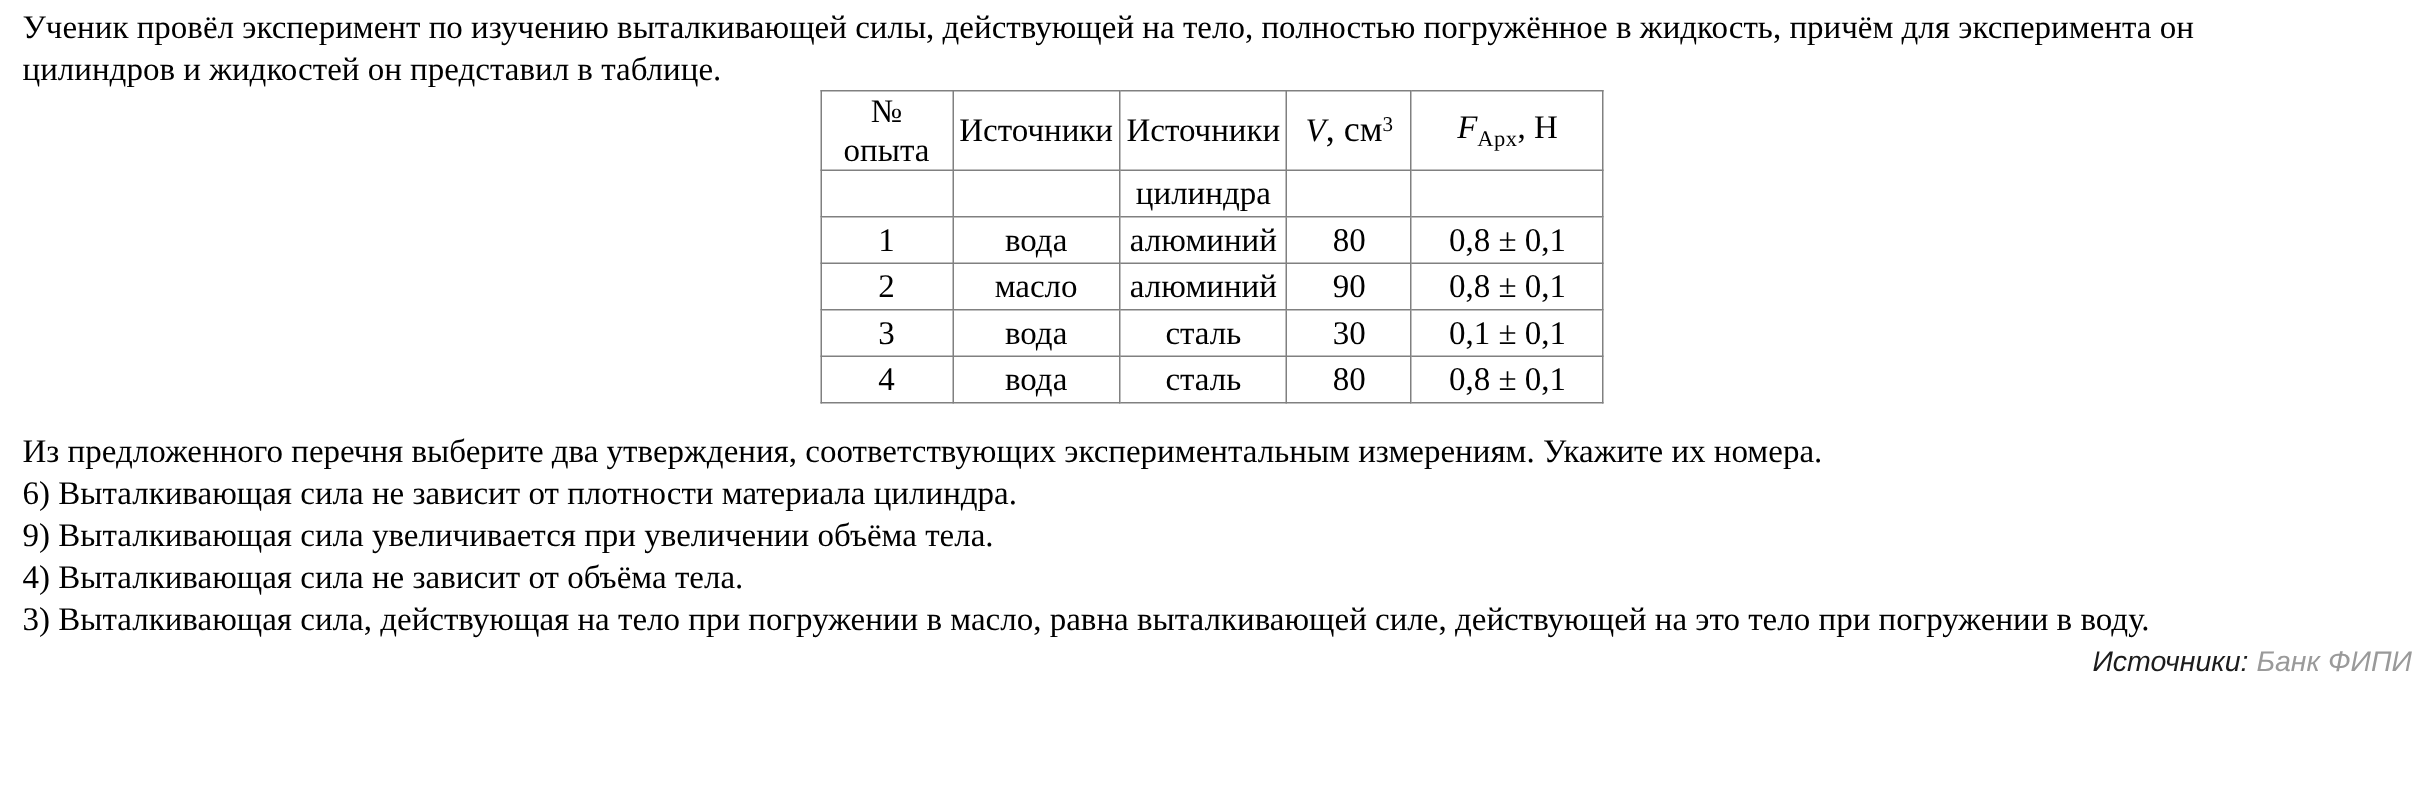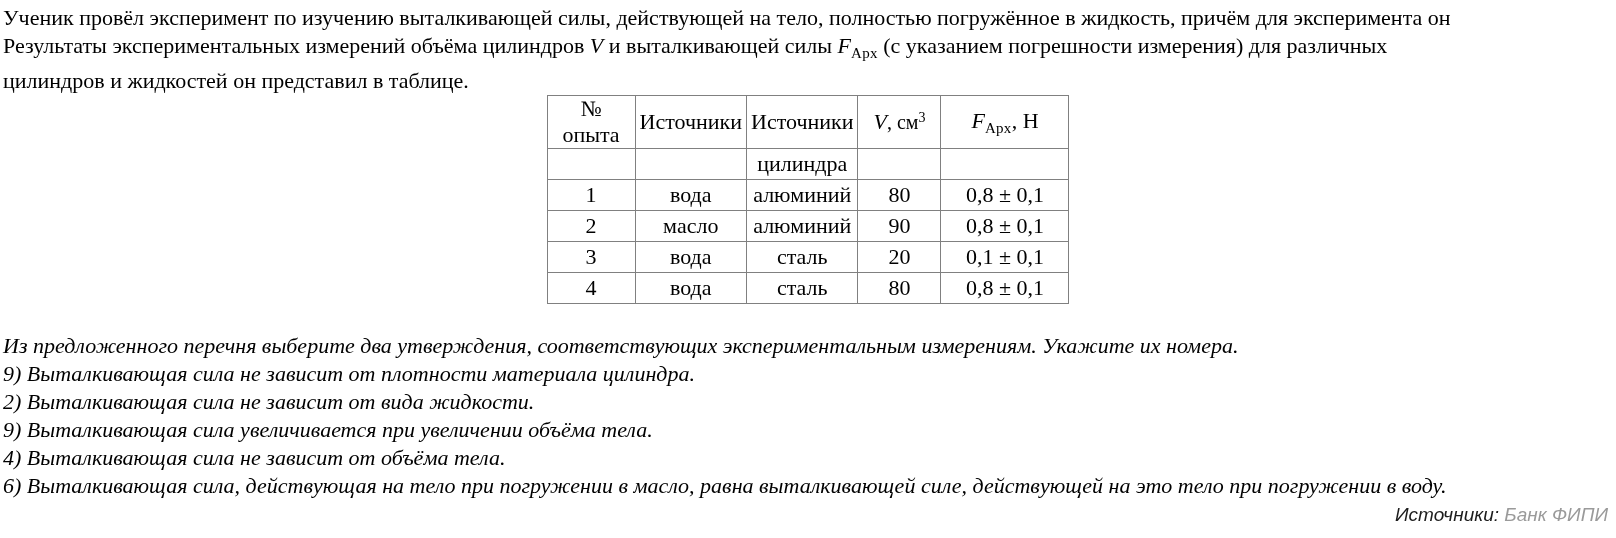--- a/index.html
+++ b/index.html
@@ -10,40 +10,40 @@
     color: #000000;
     font-family: "Liberation Serif", serif;
     font-size: 22px;
     overflow: hidden;
   }
   .page { position: relative; width: 1616px; height: 538px; }
 
   .textline {
     white-space: nowrap;
     line-height: 28px;
-    padding-left: 3px;
+    padding-left: 15px;
   }
   .intro { padding-top: 4px; }
 
   .mi {
     font-family: "Liberation Serif", serif;
     font-style: italic;
   }
   .msub {
     font-style: normal;
     font-size: 15px;
     vertical-align: -5px;
     letter-spacing: 0.3px;
   }
   .msup {
     font-style: normal;
     font-size: 14px;
     vertical-align: 7px;
   }
-  .munit { font-size: 20px; }
+  .munit { font-size: 24px; }
 
   table.exp {
     border-collapse: collapse;
     margin: 0 auto 0 auto;
     table-layout: fixed;
   }
   table.exp td {
     border: 1px solid #808080;
     text-align: center;
     vertical-align: middle;
@@ -54,42 +54,41 @@
   }
   table.exp { border: 1.5px solid #7a7a7a; }
   .col-num   { width: 88px; }
   .col-liq   { width: 103px; }
   .col-mat   { width: 108px; }
   .col-vol   { width: 83px; }
   .col-force { width: 128px; }
   td.no-bottom { border-bottom: none; }
   td.no-top    { border-top: none; }
 
-  .task { margin-top: 28px; font-style: italic; }
+  .task { margin-top: 18px; }
 
   .source-line {
     margin-top: 4px;
     padding-right: 8px;
     text-align: right;
     font-family: "Liberation Sans", sans-serif;
     font-style: italic;
     font-size: 19px;
     line-height: 22px;
   }
   .source-label { color: #1c1c1c; }
   .source-value { color: #9a9a9a; }
 </style>
 </head>
 <body>
 
 <div class="page">
 
   <div class="intro">
     <div class="textline">Ученик провёл эксперимент по изучению выталкивающей силы, действующей на тело, полностью погружённое в жидкость, причём для эксперимента он</div>
-    <div class="textline"><span>Результаты экспериментальных измерений объёма цилиндров </span><span class="mi">V</span><span> и выталкивающей силы </span><span class="mi">F</span><span class="msub">Арх</span><span> (с указанием погрешности измерения) для различных</span></div>
     <div class="textline">цилиндров и жидкостей он представил в таблице.</div>
   </div>
 
   <table class="exp">
     <colgroup>
       <col class="col-num">
         <col class="col-liq">
         <col class="col-mat">
         <col class="col-vol">
         <col class="col-force">
@@ -120,40 +119,39 @@
         <td>2</td>
         <td>масло</td>
         <td>алюминий</td>
         <td>90</td>
         <td>0,8 ± 0,1</td>
       </tr>
       <tr>
         <td>3</td>
         <td>вода</td>
         <td>сталь</td>
-        <td>20</td>
+        <td>30</td>
         <td>0,1 ± 0,1</td>
       </tr>
       <tr>
         <td>4</td>
         <td>вода</td>
         <td>сталь</td>
         <td>80</td>
         <td>0,8 ± 0,1</td>
       </tr>
     </tbody>
   </table>
 
   <div class="task">
     <div class="textline">Из предложенного перечня выберите два утверждения, соответствующих экспериментальным измерениям. Укажите их номера.</div>
-    <div class="textline">9) Выталкивающая сила не зависит от плотности материала цилиндра.</div>
-    <div class="textline">2) Выталкивающая сила не зависит от вида жидкости.</div>
+    <div class="textline">6) Выталкивающая сила не зависит от плотности материала цилиндра.</div>
     <div class="textline">9) Выталкивающая сила увеличивается при увеличении объёма тела.</div>
     <div class="textline">4) Выталкивающая сила не зависит от объёма тела.</div>
-    <div class="textline">6) Выталкивающая сила, действующая на тело при погружении в масло, равна выталкивающей силе, действующей на это тело при погружении в воду.</div>
+    <div class="textline">3) Выталкивающая сила, действующая на тело при погружении в масло, равна выталкивающей силе, действующей на это тело при погружении в воду.</div>
   </div>
 
   <div class="source-line">
     <span class="source-label">Источники:</span>
     <span class="source-value">Банк ФИПИ</span>
   </div>
 
 </div>
 
 </body></html>

